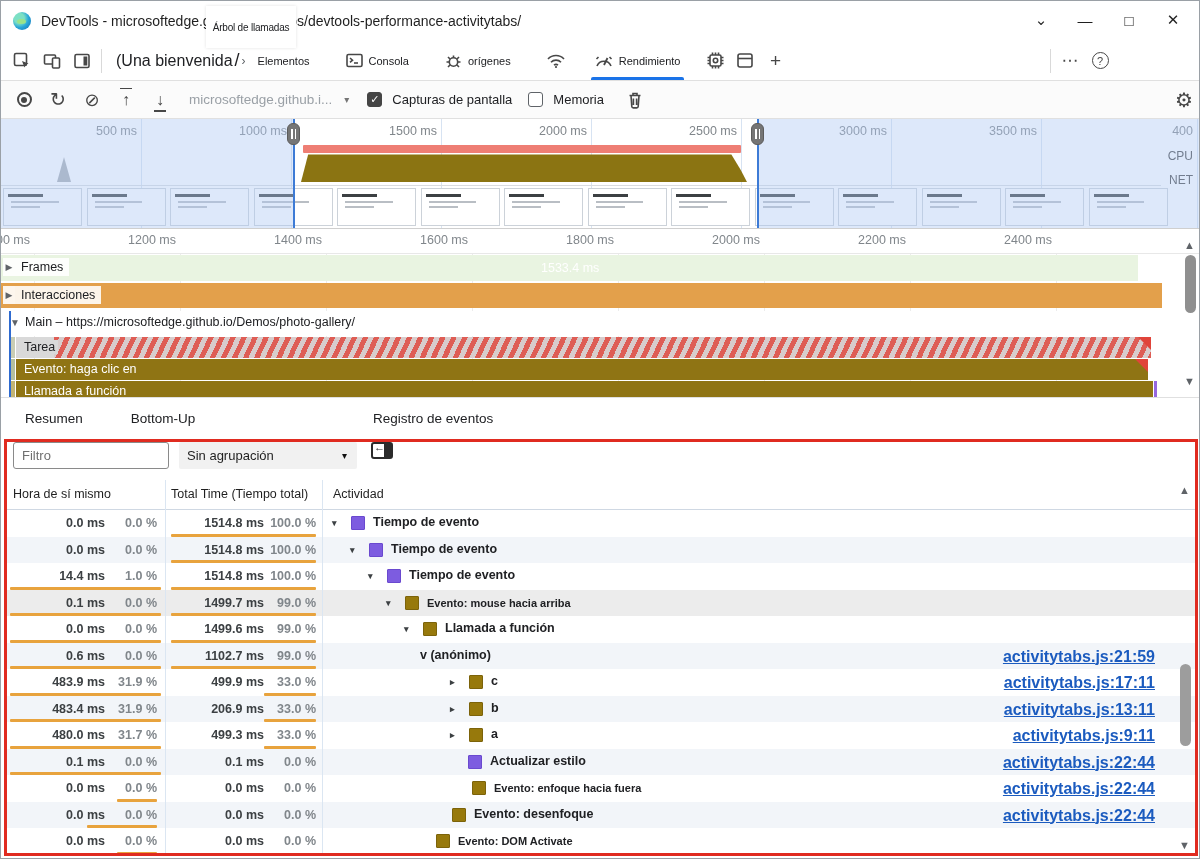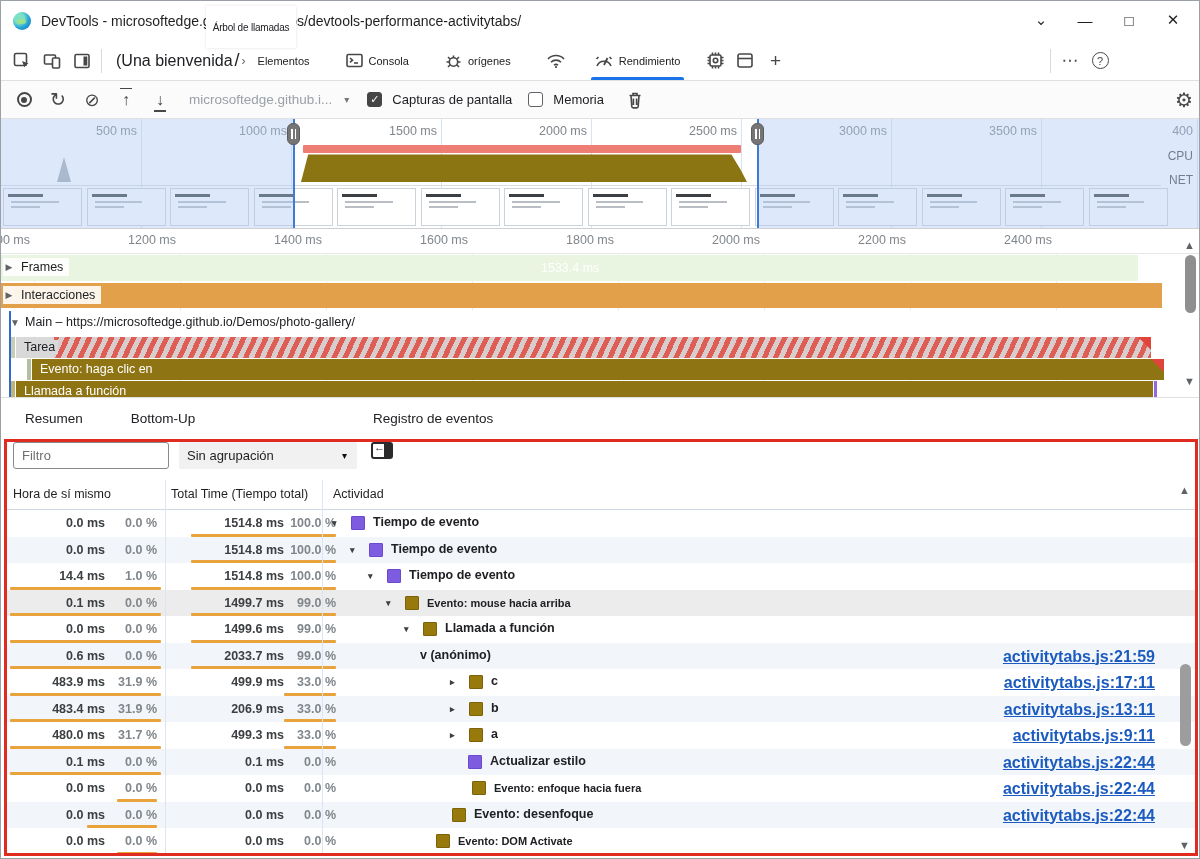--- a/index.html
+++ b/index.html
@@ -112,21 +112,21 @@
   #stack-btn .arr { position:absolute; left:1px; top:-3px; font-size:11px; color:#2b2b2b; }
 
   #grid-header { position:absolute; left:0; top:38px; width:100%; height:30px; background:#fff; border-bottom:1px solid #cfd8e3; font-size:12.5px; color:#1f1f1f; }
   .colsep { position:absolute; top:38px; bottom:0; width:1px; background:#dbe6f2; z-index:3;}
   #rows { position:absolute; left:0; top:68px; right:0; bottom:0; overflow:hidden;font-weight:bold; }
   .trow { position:absolute; left:0; width:100%; height:26.5px; }
   .trow.alt { background:#f2f5f9; }
   .trow.sel { background:#ececec; }
   .cell { position:absolute; top:0; height:100%; display:flex; align-items:center; }
   .c-self { left:0; width:158px; }
-  .c-total { left:158px; width:157px;margin-left:20px; }
+  .c-total { left:158px; width:157px; }
   .c-act { left:315px; right:16px; }
   .num-ms { flex:1; text-align:right; font-size:12.5px; color:#3c4043; }
   .num-pct { width:48px; text-align:right; font-size:12.5px; color:#80868b; margin-left:4px; }
   .c-self .num-pct { margin-right:8px; }
   .c-total .num-pct { margin-right:6px; }
   .bar { position:absolute; bottom:0; height:3px; background:#e8a33d; border-radius:1px; }
   .tree-arrow { position:absolute; font-size:9px; color:#3c4043; top:8px; }
   .sq { position:absolute; top:6px; width:14px; height:14px; border-radius:1px; }
   .sq.purple { background:#7d5ce0; border:1px solid #6a49cf; }
   .sq.olive { background:#97790c; border:1px solid #7c630a; }
@@ -417,21 +417,21 @@
     <div id="main-blue-border" class="abs"></div>
 
     <div class="bar-row" style="left:0;top:108px;width:1200px">
       <div class="bar-strip" style="background:#c9cdb4"></div>
       <div id="tarea-bar">
         <div class="stripes"></div>
         <span class="lbl">Tarea</span>
       </div>
       <div class="red-corner" style="left:1137px"></div>
     </div>
-    <div class="bar-row" style="left:16px;top:130px;width:1156px">
+    <div class="bar-row" style="left:0;top:130px;width:1156px">
       <div class="bar-strip" style="background:#b4bf9e"></div>
       <div class="olive-bar" style="width:1132px">Evento: haga clic en</div>
       <div class="red-corner" style="left:1134px"></div>
     </div>
     <div class="bar-row" style="left:0;top:152px;width:1200px">
       <div class="bar-strip" style="background:#c2b474"></div>
       <div class="olive-bar" style="width:1137px">Llamada a función</div>
       <div id="llamada-tick"></div>
     </div>
 
@@ -553,21 +553,21 @@
             <span class="act-label" style="left: 123px;">Llamada a función</span>
           </div>
         </div>
         <div class="trow alt" style="top: 132.5px;">
           <div class="cell c-self">
             <span class="num-ms">0.6 ms</span>
             <span class="num-pct">0.0 %</span>
             <div class="bar" style="left: 3px; right: 4px;"></div>
           </div>
           <div class="cell c-total">
-            <span class="num-ms">2033.7 ms</span>
+            <span class="num-ms">1102.7 ms</span>
             <span class="num-pct">99.0 %</span>
             <div class="bar" style="left: 6px; right: 6px;"></div>
           </div>
           <div class="cell c-act">
             <span class="act-label" style="left: 98px;">v (anónimo)</span>
             <span class="link">activitytabs.js:21:59</span>
           </div>
         </div>
         <div class="trow" style="top: 159px;">
           <div class="cell c-self">

